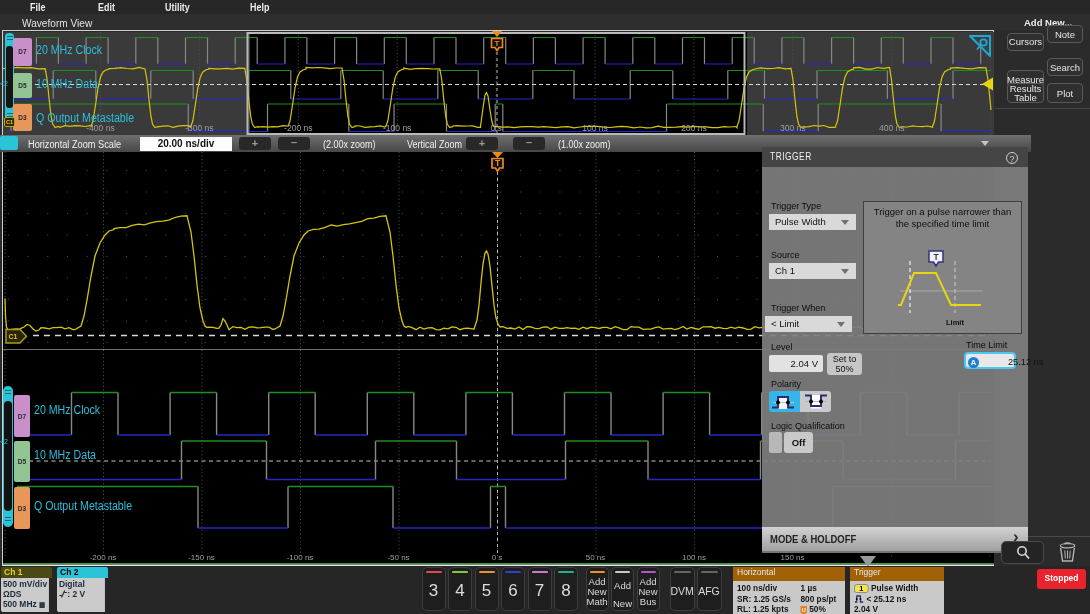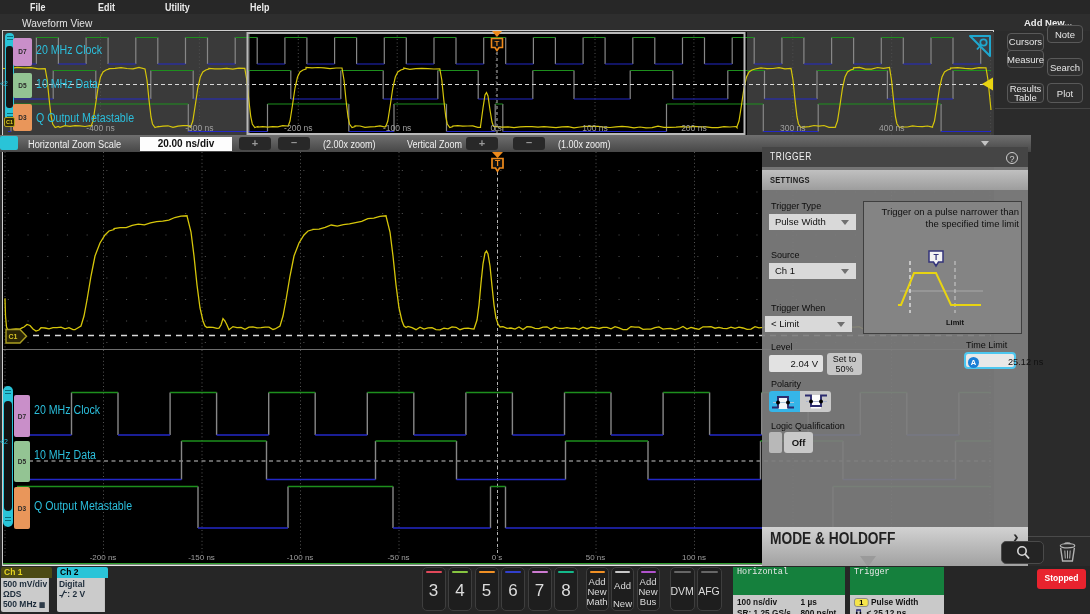--- a/index.html
+++ b/index.html
@@ -11,21 +11,21 @@
 .badge { position:absolute; border-radius:2px; color:#2a2a2a; font-size:6.5px; font-weight:bold;
   display:flex; align-items:center; justify-content:center; }
 .axbtn { position:absolute; background:#2f2f2f; border:1px solid #595959; border-radius:4px;
   color:#e6e6e6; font-size:9.5px; display:flex; align-items:center; justify-content:center; text-align:center; white-space:nowrap; }
 .panlab { position:absolute; font-size:9.5px; color:#0d0d0d; white-space:nowrap; transform:scaleX(0.95); transform-origin:0 0; }
 .dd { position:absolute; width:87px; height:16px; background:#d9d9d9; font-size:9.5px; color:#111;
   line-height:16px; padding-left:6px; }
 .dd:after { content:""; position:absolute; right:7px; top:6px; border-left:4px solid transparent;
   border-right:4px solid transparent; border-top:5px solid #707070; }
 .statbox { position:absolute; top:567px; height:45px; }
-.statbox .hd { height:28px; background:#15803d; color:#e8e8e8; font-size:8.5px; line-height:10px; padding-left:4px;font-family:Liberation Mono, monospace; }
+.statbox .hd { height:14px; background:#a16207; color:#e8e8e8; font-size:8.5px; line-height:10px; padding-left:4px; }
 .statbox .bd { background:#c9c9c9; color:#141414; font-size:9px; font-weight:bold; line-height:10.6px; padding:2px 0 1px 4px; height:35px; white-space:nowrap; transform-origin:0 0; }
 .statbox .bd > div { transform:scaleX(0.92); transform-origin:0 0; }
 .numbtn { position:absolute; top:567px; width:24px; height:44px; background:#1e1e1e; border:1px solid #3e3e3e;
   border-radius:5px; color:#dcdcdc; font-size:17px; text-align:center; line-height:46px; }
 .numbtn i { position:absolute; left:3px; right:3px; top:2.5px; height:2.5px; border-radius:1px; }
 .chbdg { position:absolute; top:567px; width:51px; height:45px; border-radius:2px; overflow:hidden; }
 .chbdg .h { height:10.5px; font-size:8.5px; font-weight:bold; line-height:10.5px; padding-left:3px; }
 .chbdg .b { background:#cbcbcb; height:34.5px; color:#1c2b3a; font-size:9px; font-weight:bold; line-height:10px; padding:1.5px 0 0 2px; white-space:nowrap; transform-origin:0 0; }
 .chbdg .b { transform:scaleX(0.94); }
 </style></head>
@@ -185,39 +185,38 @@
 <div class="abs cyantxt" style="left:34px;top:448px">10 MHz Data</div>
 <div class="abs cyantxt" style="left:34px;top:499px">Q Output Metastable</div>
 <div class="abs" style="left:0px;top:438px;color:#2bbfdc;font-size:7px">&lt;2</div>
 
 <div class="abs" style="left:995px;top:108px;width:95px;height:1px;background:#454545"></div>
 <div class="abs" style="left:1028px;top:536px;width:62px;height:1px;background:#4a4a4a"></div>
 
 <div class="abs" style="left:1024px;top:17px;font-size:9.5px;font-weight:bold;color:#ececec">Add New...</div>
 <div class="axbtn" style="left:1007px;top:32.5px;width:37px;height:18px">Cursors</div>
 <div class="axbtn" style="left:1047px;top:25px;width:36px;height:18px">Note</div>
-<div class="axbtn" style="left:1007px;top:50px;width:37px;height:18px">Measure</div>
+<div class="axbtn" style="left:1007px;top:70px;width:37px;height:18px">Measure</div>
 <div class="axbtn" style="left:1047px;top:58px;width:36px;height:18px">Search</div>
 <div class="axbtn" style="left:1007px;top:83px;width:37px;height:20px;font-size:9.5px;line-height:9.5px">Results<br>Table</div>
 <div class="axbtn" style="left:1047px;top:83px;width:36px;height:20px">Plot</div>
 
 <div class="abs" style="left:762px;top:147px;width:266px;height:406px;background:rgba(126,126,126,0.93)"></div>
 <div class="abs" style="left:762px;top:147px;width:266px;height:20px;background:#454545;color:#f2f2f2;font-size:10px;letter-spacing:0.6px;line-height:20px;padding-left:8px"><span style="display:inline-block;transform:scaleX(0.84);transform-origin:0 0">TRIGGER</span></div>
 <div class="abs" style="left:1006px;top:152px;width:12px;height:12px;border:1.5px solid #cfcfcf;border-radius:50%;color:#cfcfcf;font-size:9px;text-align:center;line-height:12px">?</div>
-<div class="abs" style="left:762px;top:170px;width:266px;height:20px;background:linear-gradient(#c0c0c0,#9d9d9d);color:#1b1b1b;font-size:9px;font-weight:bold;letter-spacing:0.3px;line-height:20px;padding-left:8px"><span style="display:inline-block;transform:scaleX(0.84);transform-origin:0 0">SETTINGS</span></div>
 
 <div class="panlab" style="left:771px;top:200px">Trigger Type</div>
 <div class="dd" style="left:769px;top:214px">Pulse Width</div>
 <div class="panlab" style="left:771px;top:249px">Source</div>
 <div class="dd" style="left:769px;top:263px">Ch 1</div>
 <div class="panlab" style="left:771px;top:302px">Trigger When</div>
 <div class="dd" style="left:765px;top:316px">&lt; Limit</div>
 
 <div class="abs" style="left:863px;top:201px;width:159px;height:133px;background:#848484;border:1px solid #3f3f3f"></div>
-<div class="abs" style="left:866px;top:206px;width:153px;text-align:right;font-size:9.5px;color:#101010;line-height:11.5px">Trigger on a pulse narrower than<br>the specified time limit</div>
+<div class="abs" style="left:866px;top:206px;width:153px;text-align:center;font-size:9.5px;color:#101010;line-height:11.5px">Trigger on a pulse narrower than<br>the specified time limit</div>
 <svg class="abs" style="left:863px;top:201px" width="159" height="133">
   <line x1="37" y1="90" x2="120" y2="90" stroke="#a8a8a8" stroke-width="1"></line>
   <line x1="47" y1="60" x2="47" y2="112" stroke="#e8e8e8" stroke-width="1.3" stroke-dasharray="4,3"></line>
   <line x1="92" y1="60" x2="92" y2="112" stroke="#bdbdbd" stroke-width="1.3" stroke-dasharray="4,3"></line>
   <path d="M35,104 h3 L51,72 h22 L88,104 h30" stroke="#e8d411" stroke-width="2" fill="none"></path>
   <g transform="translate(66,50)">
     <path d="M0,0 h14 v11 l-4.5,0 -2.5,4 -2.5,-4 -4.5,0 Z" fill="#f2f2f2" stroke="#33337a" stroke-width="1.5"></path>
     <text x="7" y="9" font-size="8.5" font-weight="bold" fill="#33337a" text-anchor="middle">T</text>
   </g>
   <text x="92" y="124" font-size="7.5" font-weight="bold" fill="#101010" text-anchor="middle">Limit</text>
@@ -243,21 +242,21 @@
   <rect x="42" y="4" width="10" height="13.5" fill="#fdfdfd"></rect>
   <line x1="37" y1="10.5" x2="58" y2="10.5" stroke="#aab4d0" stroke-width="1"></line>
   <path d="M36,4.5 h6 v10.5 h10 v-10.5 h6" stroke="#2b2b6e" stroke-width="1.9" fill="none"></path>
   <circle cx="42" cy="10.5" r="2" fill="#000"></circle>
       <circle cx="52" cy="10.5" r="2" fill="#000"></circle>
 </svg>
 <div class="panlab" style="left:771px;top:420px">Logic Qualification</div>
 <div class="abs" style="left:769px;top:432px;width:13px;height:21px;background:#b8b8b8;border-radius:2px"></div>
 <div class="abs" style="left:784px;top:432px;width:29px;height:21px;background:#c9c9c9;border-radius:3px;font-size:9.5px;font-weight:bold;color:#111;text-align:center;line-height:21px">Off</div>
 
-<div class="abs" style="left:762px;top:527px;width:266px;height:40px;background:linear-gradient(#d2d2d2,#a0a0a0);color:#222;font-size:16px;font-weight:bold;line-height:24px;padding-left:8px"><span style="display:inline-block;transform:scaleX(0.86);transform-origin:0 0">MODE &amp; HOLDOFF</span></div>
+<div class="abs" style="left:762px;top:527px;width:266px;height:24px;background:linear-gradient(#d2d2d2,#a0a0a0);color:#222;font-size:11px;font-weight:bold;line-height:24px;padding-left:8px"><span style="display:inline-block;transform:scaleX(0.86);transform-origin:0 0">MODE &amp; HOLDOFF</span></div>
 <div class="abs" style="left:1013px;top:527px;color:#2b2b2b;font-size:17px;font-weight:bold">›</div>
 
 <div class="abs" style="left:1001px;top:541px;width:43px;height:23px;background:#242424;border:1px solid #4a4a4a;border-radius:5px"></div>
 <svg class="abs" style="left:1014px;top:545px" width="18" height="16">
   <circle cx="8" cy="6" r="4.2" fill="none" stroke="#d8d8d8" stroke-width="1.6"></circle>
   <line x1="11" y1="9" x2="15" y2="13.5" stroke="#d8d8d8" stroke-width="1.8"></line>
 </svg>
 <svg class="abs" style="left:1056px;top:540px" width="24" height="24">
   <ellipse cx="11.5" cy="5.8" rx="7.2" ry="2.1" fill="none" stroke="#b2b2b2" stroke-width="1.3"></ellipse>
   <path d="M8.5,3.9 c0.4,-1.4 5.6,-1.4 6,0" fill="none" stroke="#b2b2b2" stroke-width="1.1"></path>

